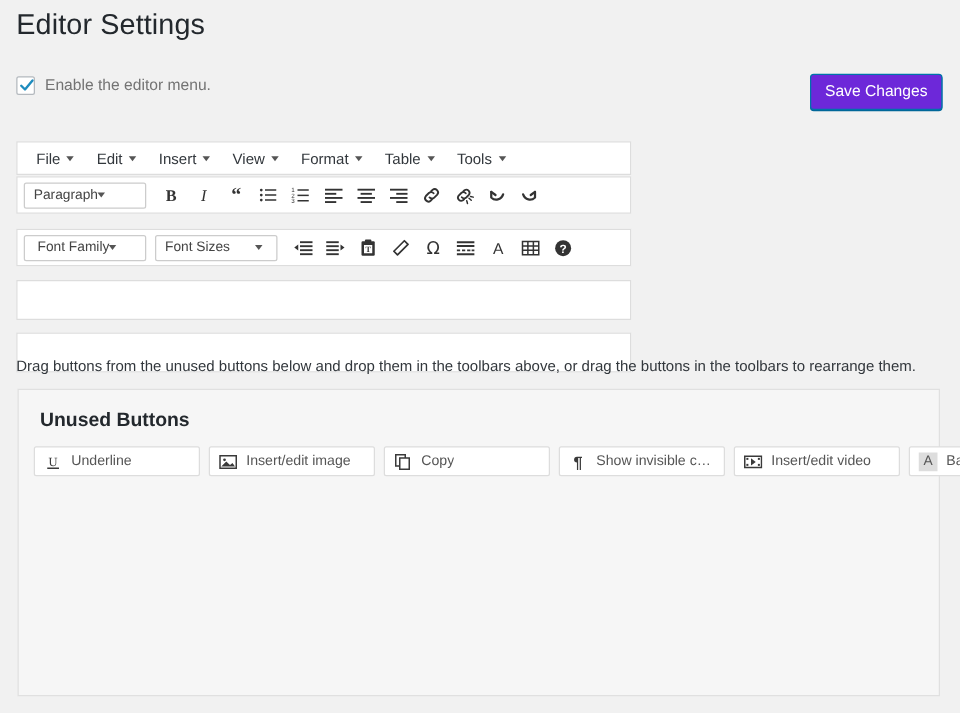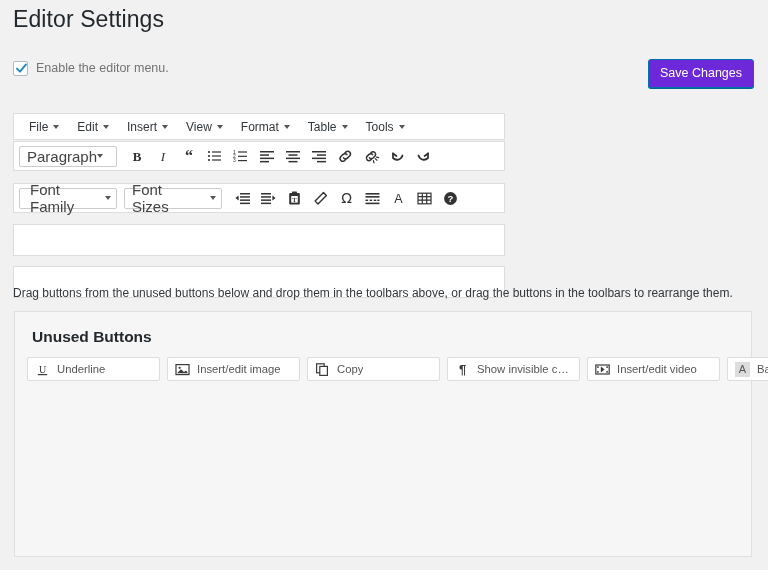--- a/index.html
+++ b/index.html
@@ -59,21 +59,21 @@
   .caret{
     width:0;height:0;border-left:3.5px solid transparent;
     border-right:3.5px solid transparent;border-top:4px solid #555;
     display:inline-block;
   }
 
   .sel{
     height:21px;box-sizing:border-box;
     border:1px solid #ccc;background:#fff;border-radius:2px;
     display:flex;align-items:center;
-    padding:0 5px 0 7px;font-size:15px;color:#444;
+    padding:0 5px 0 7px;font-size:11px;color:#444;
     cursor:pointer;margin-right:7px;
   }
   #sel-paragraph{width:98px;}
   #sel-fontfamily{width:98px;padding-left:10px;}
   #sel-fontsizes{width:98px;gap:20px;}
 
   .ticon{
     width:26px;height:24px;flex:none;
     display:flex;align-items:center;justify-content:center;
     cursor:pointer;color:#333;

